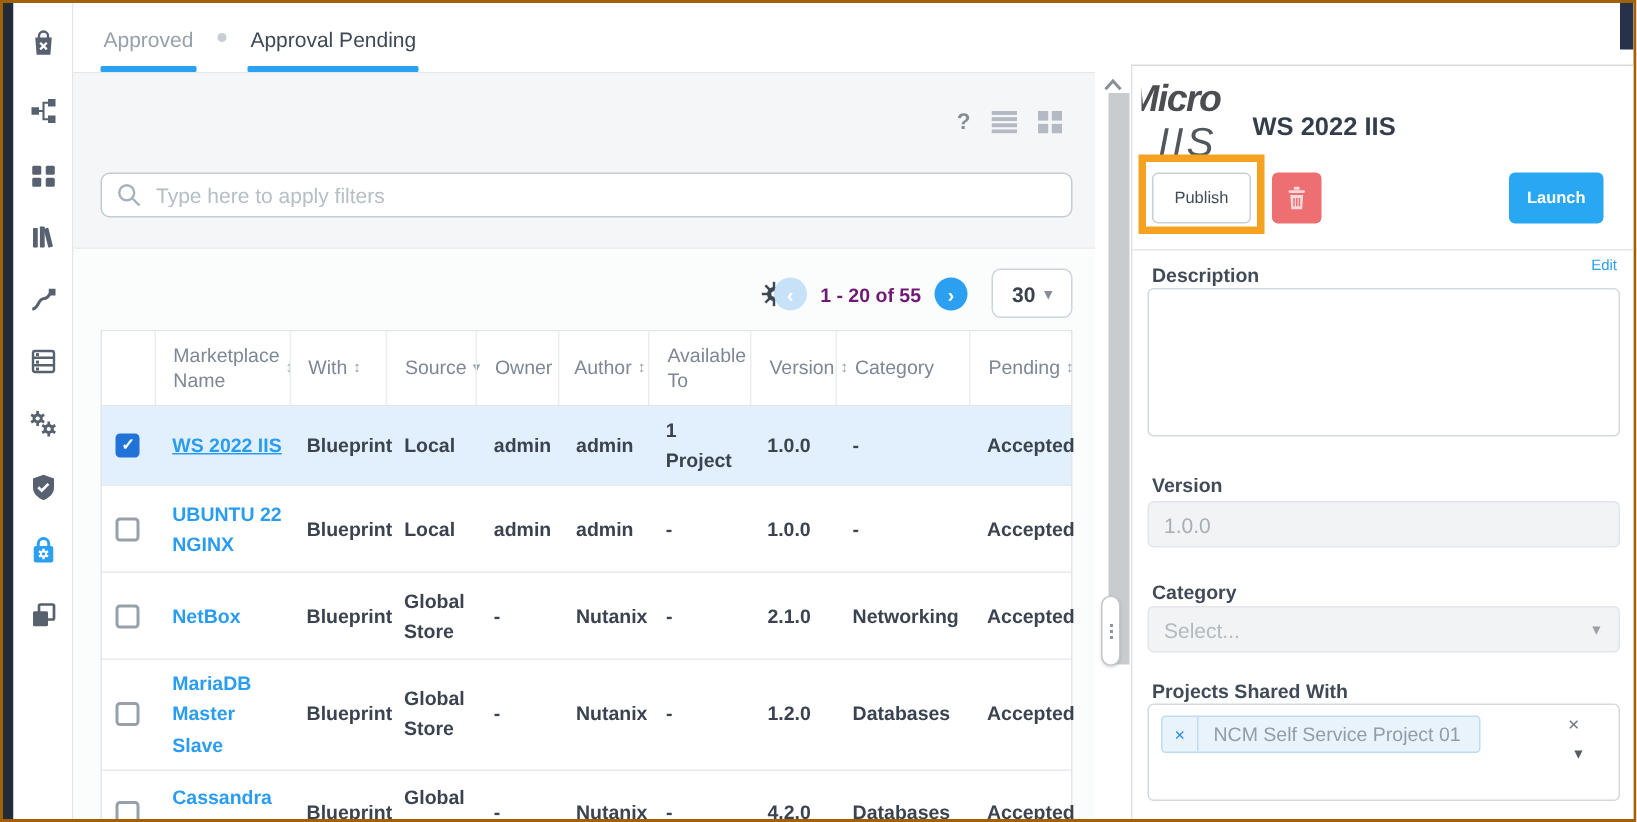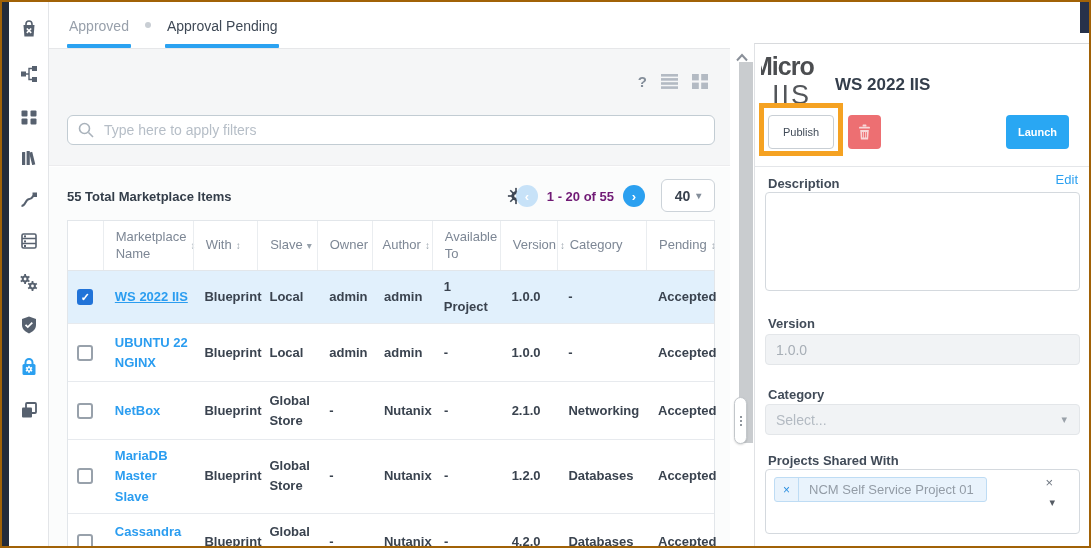--- a/index.html
+++ b/index.html
@@ -64,32 +64,32 @@
   
   .splitter { position:absolute; left:728px; top:0; width:24px; height:100%; }
   .split-up { position:absolute; left:6px; top:46px; cursor:pointer; }
   .split-track { position:absolute; left:9px; top:60px; width:14px; height:381px; background:#c9cccf; }
   .split-handle { position:absolute; left:4px; top:395px; width:13px; height:47px; background:#fff; border:1px solid #c3c7cb; border-radius:7px; box-shadow:0 1px 2px rgba(0,0,0,.15); cursor:col-resize; display:flex; flex-direction:column; align-items:center; justify-content:center; gap:2px; }
   .split-handle i { width:2px; height:2px; background:#8f959c; }
 
   
   .panel { position:absolute; left:752px; top:41px; right:0; bottom:0; background:#fff; border-top:1px solid #d8dadd; border-left:1px solid #e0e2e5; }
   .navy-corner { position:absolute; right:0; top:0; width:9px; height:31px; background:#27314a; }
-  .logo { position:absolute; left:6px; top:9px; width:62px; height:53px; overflow:hidden; }
+  .logo { position:absolute; left:6px; top:9px; width:62px; height:53px; overflow:hidden;font-style:italic; }
   .logo .l1 { font-size:25px; font-weight:700; color:#4b4d50; letter-spacing:-1px; margin-left:-9px; line-height:27px; white-space:nowrap; }
   .logo .l2 { font-size:27px; font-weight:400; color:#53565a; margin-left:11px; line-height:30px; letter-spacing:2px; white-space:nowrap; }
   .dp-title { position:absolute; left:80px; top:31px; font-size:17px; font-weight:700; color:#343e4b; }
   .hl-box { position:absolute; left:4px; top:59px; width:84px; height:53px; border:5px solid #f5a222; pointer-events:none; }
   .btn { border-radius:4px; font-size:11px; display:flex; align-items:center; justify-content:center; cursor:pointer; font-family:"Liberation Sans",sans-serif; }
   .btn-publish { position:absolute; left:13px; top:71px; width:66px; height:34px; background:#fff; border:1px solid #c9cfd5; color:#414b58; }
   .btn-delete { position:absolute; left:93px; top:71px; width:33px; height:34px; background:#ed6f72; border:none; }
   .btn-launch { position:absolute; right:20px; top:71px; width:63px; height:34px; background:#29a7f3; border:none; color:#fff; font-weight:700; }
   .dp-divider { position:absolute; left:0; right:0; top:122px; height:1px; background:#e4e6e9; }
   .dp-label { position:absolute; left:13px; font-size:13px; font-weight:600; color:#414b58; }
-  .edit-link { position:absolute; right:11px; top:128px; font-size:13px; color:#2ba0f0; cursor:pointer; }
+  .edit-link { position:absolute; right:11px; top:128px; font-size:10px; color:#2ba0f0; cursor:pointer; }
   .desc-area { position:absolute; left:10px; right:9px; top:148px; height:99px; border:1px solid #d4d9de; border-radius:4px; background:#fff; resize:none; outline:none; }
   .dis-field { position:absolute; left:10px; right:9px; height:31px; background:#f1f3f5; border:1px solid #e3e6e9; border-radius:4px; display:flex; align-items:center; padding:0 10px; font-size:14px; color:#a7aeb6; }
   .dis-field .caret { position:absolute; right:12px; color:#9aa1a9; font-size:11px; }
   .proj-box { position:absolute; left:10px; right:9px; top:425px; height:65px; background:#fff; border:1px solid #d4d9de; border-radius:4px; }
   .proj-tag { position:absolute; left:8px; top:7px; height:25px; display:flex; align-items:center; background:#e9f3fc; border:1px solid #bedcf4; border-radius:3px; overflow:hidden; }
   .tag-x { padding:0 8px; color:#2b8fe0; font-size:12px; cursor:pointer; align-self:stretch; display:flex; align-items:center; border-right:1px solid #bedcf4; }
   .tag-text { padding:0 12px 0 10px; font-size:13px; color:#939ca6; }
   .proj-clear { position:absolute; right:26px; top:5px; font-size:13px; color:#6e7681; cursor:pointer; }
   .proj-caret { position:absolute; right:24px; top:26px; font-size:11px; color:#555b63; cursor:pointer; }
 </style>
@@ -229,57 +229,56 @@
         <svg width="16" height="16" viewBox="0 0 16 16">
             <circle cx="6.5" cy="6.5" r="5" fill="none" stroke="#a9b2bb" stroke-width="1.6"></circle>
             <path d="M10.5 10.5L15 15" stroke="#a9b2bb" stroke-width="1.6"></path>
           </svg>
         <input type="text" placeholder="Type here to apply filters" style="">
       </div>
     </div>
 
     <div class="contentsec">
       <div class="listhead">
-        <span class="total">55 Total Marketplace Items</span>
         <span class="gear-btn">
           <svg width="18" height="18" viewBox="0 0 20 20">
               <g fill="#3d4653">
                 <rect x="9.1" y="1" width="1.8" height="18"></rect>
                 <rect x="9.1" y="1" width="1.8" height="18" transform="rotate(45 10 10)"></rect>
                 <rect x="9.1" y="1" width="1.8" height="18" transform="rotate(90 10 10)"></rect>
                 <rect x="9.1" y="1" width="1.8" height="18" transform="rotate(135 10 10)"></rect>
                 <circle cx="10" cy="10" r="5.2"></circle>
               </g>
               <circle cx="10" cy="10" r="2" fill="#fbfcfc"></circle>
             </svg>
         </span>
         <div class="pager">
           <span class="pg-circle pg-prev">‹</span>
           <span class="pg-text">1 - 20 of 55</span>
           <span class="pg-circle pg-next">›</span>
         </div>
         <div class="pagesize">
-          <span>40</span>
+          <span>30</span>
           <span class="caret">▾</span>
         </div>
       </div>
 
       <div class="table">
         <div class="thead">
           <div class="th c0"></div>
           <div class="th c1">
               <span>Marketplace Name</span>
               <span class="sortg">↕</span>
             </div>
           <div class="th c2">
               <span>With</span>
               <span class="sortg">↕</span>
             </div>
           <div class="th c3">
-              <span>Slave</span>
+              <span>Source</span>
               <span class="sortg">▾</span>
             </div>
           <div class="th c4">
               <span>Owner</span>
             </div>
           <div class="th c5">
               <span>Author</span>
               <span class="sortg">↕</span>
             </div>
           <div class="th c6">

